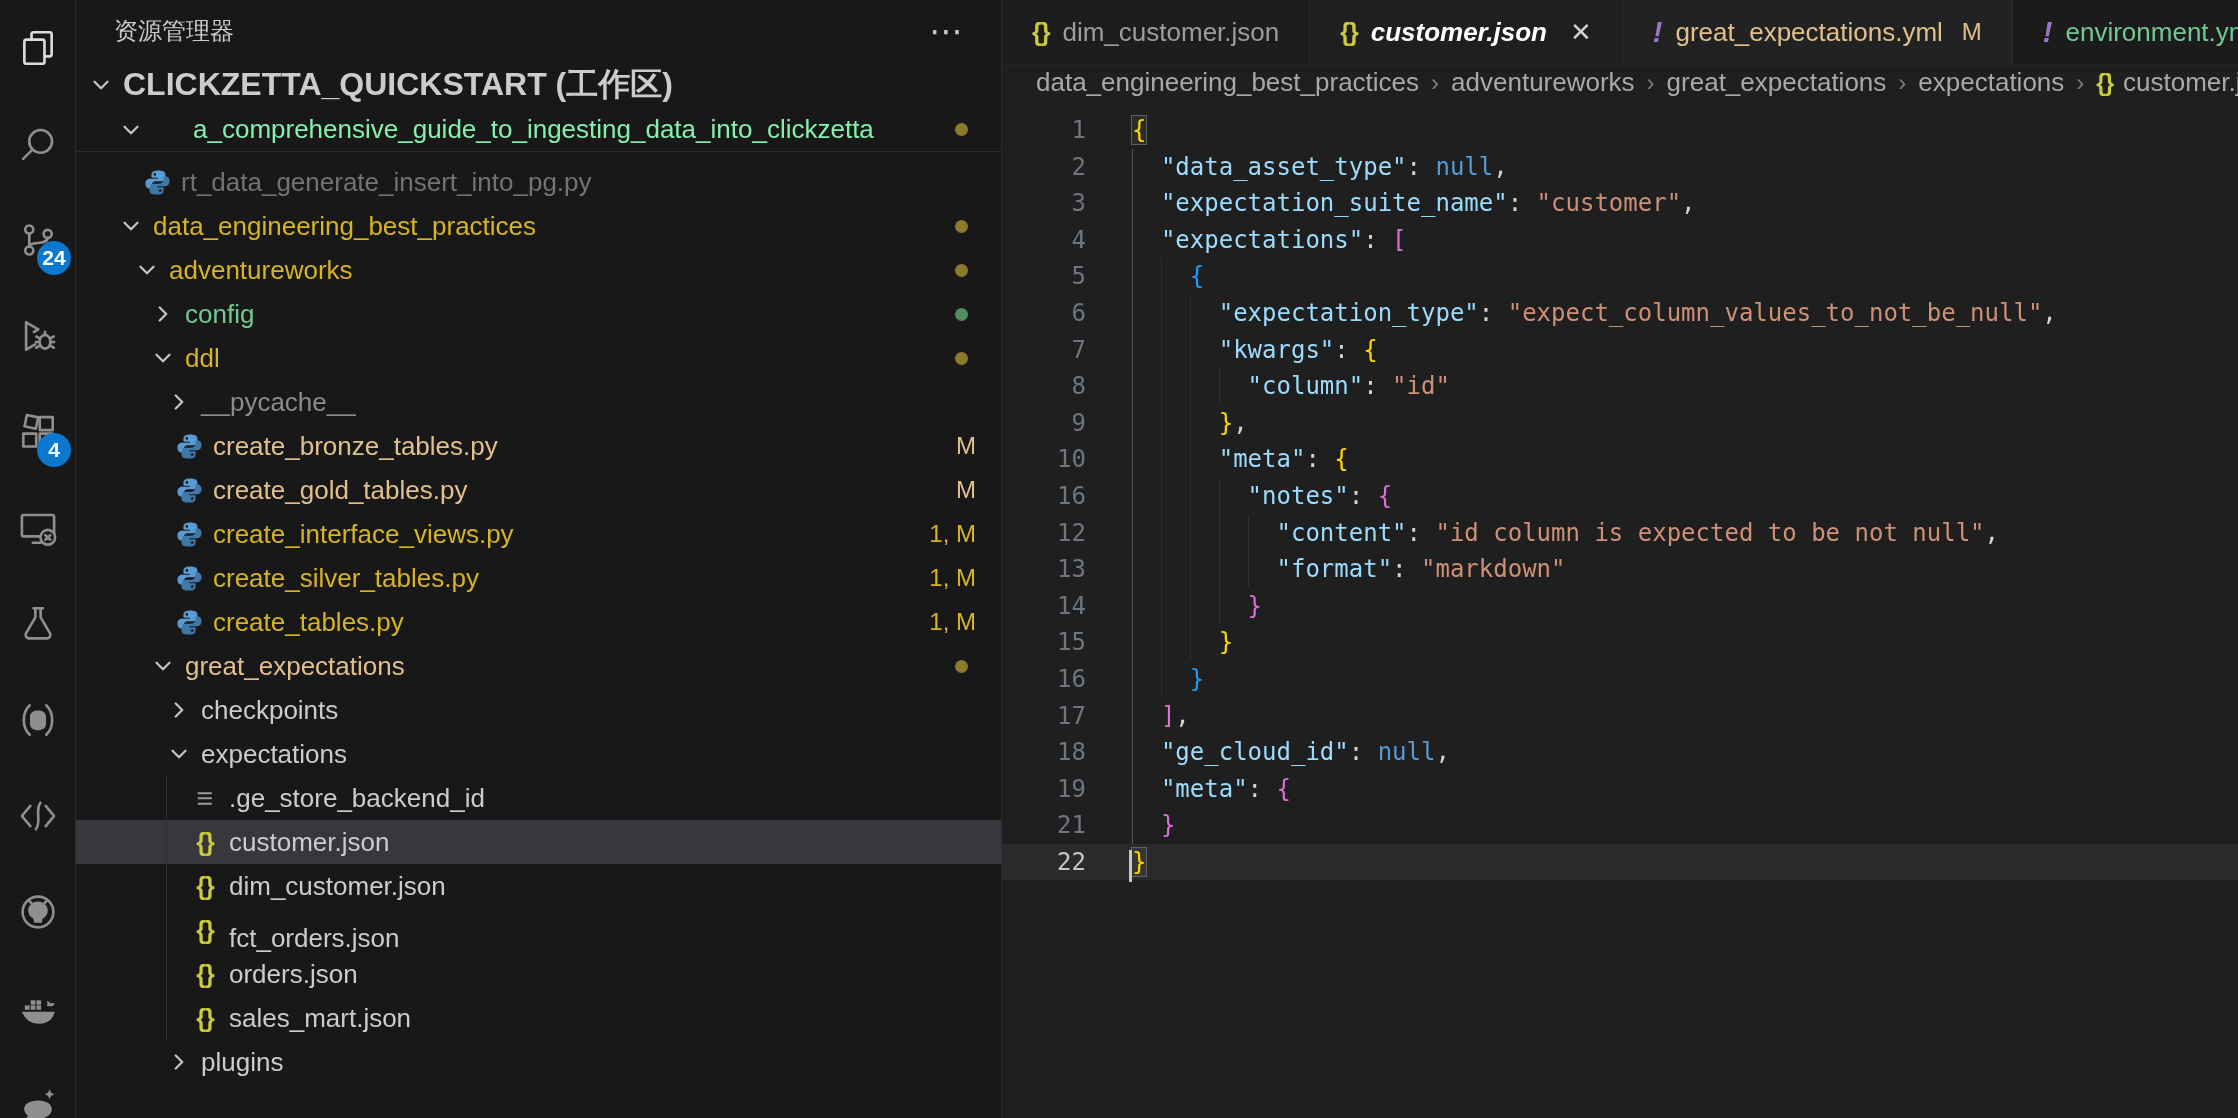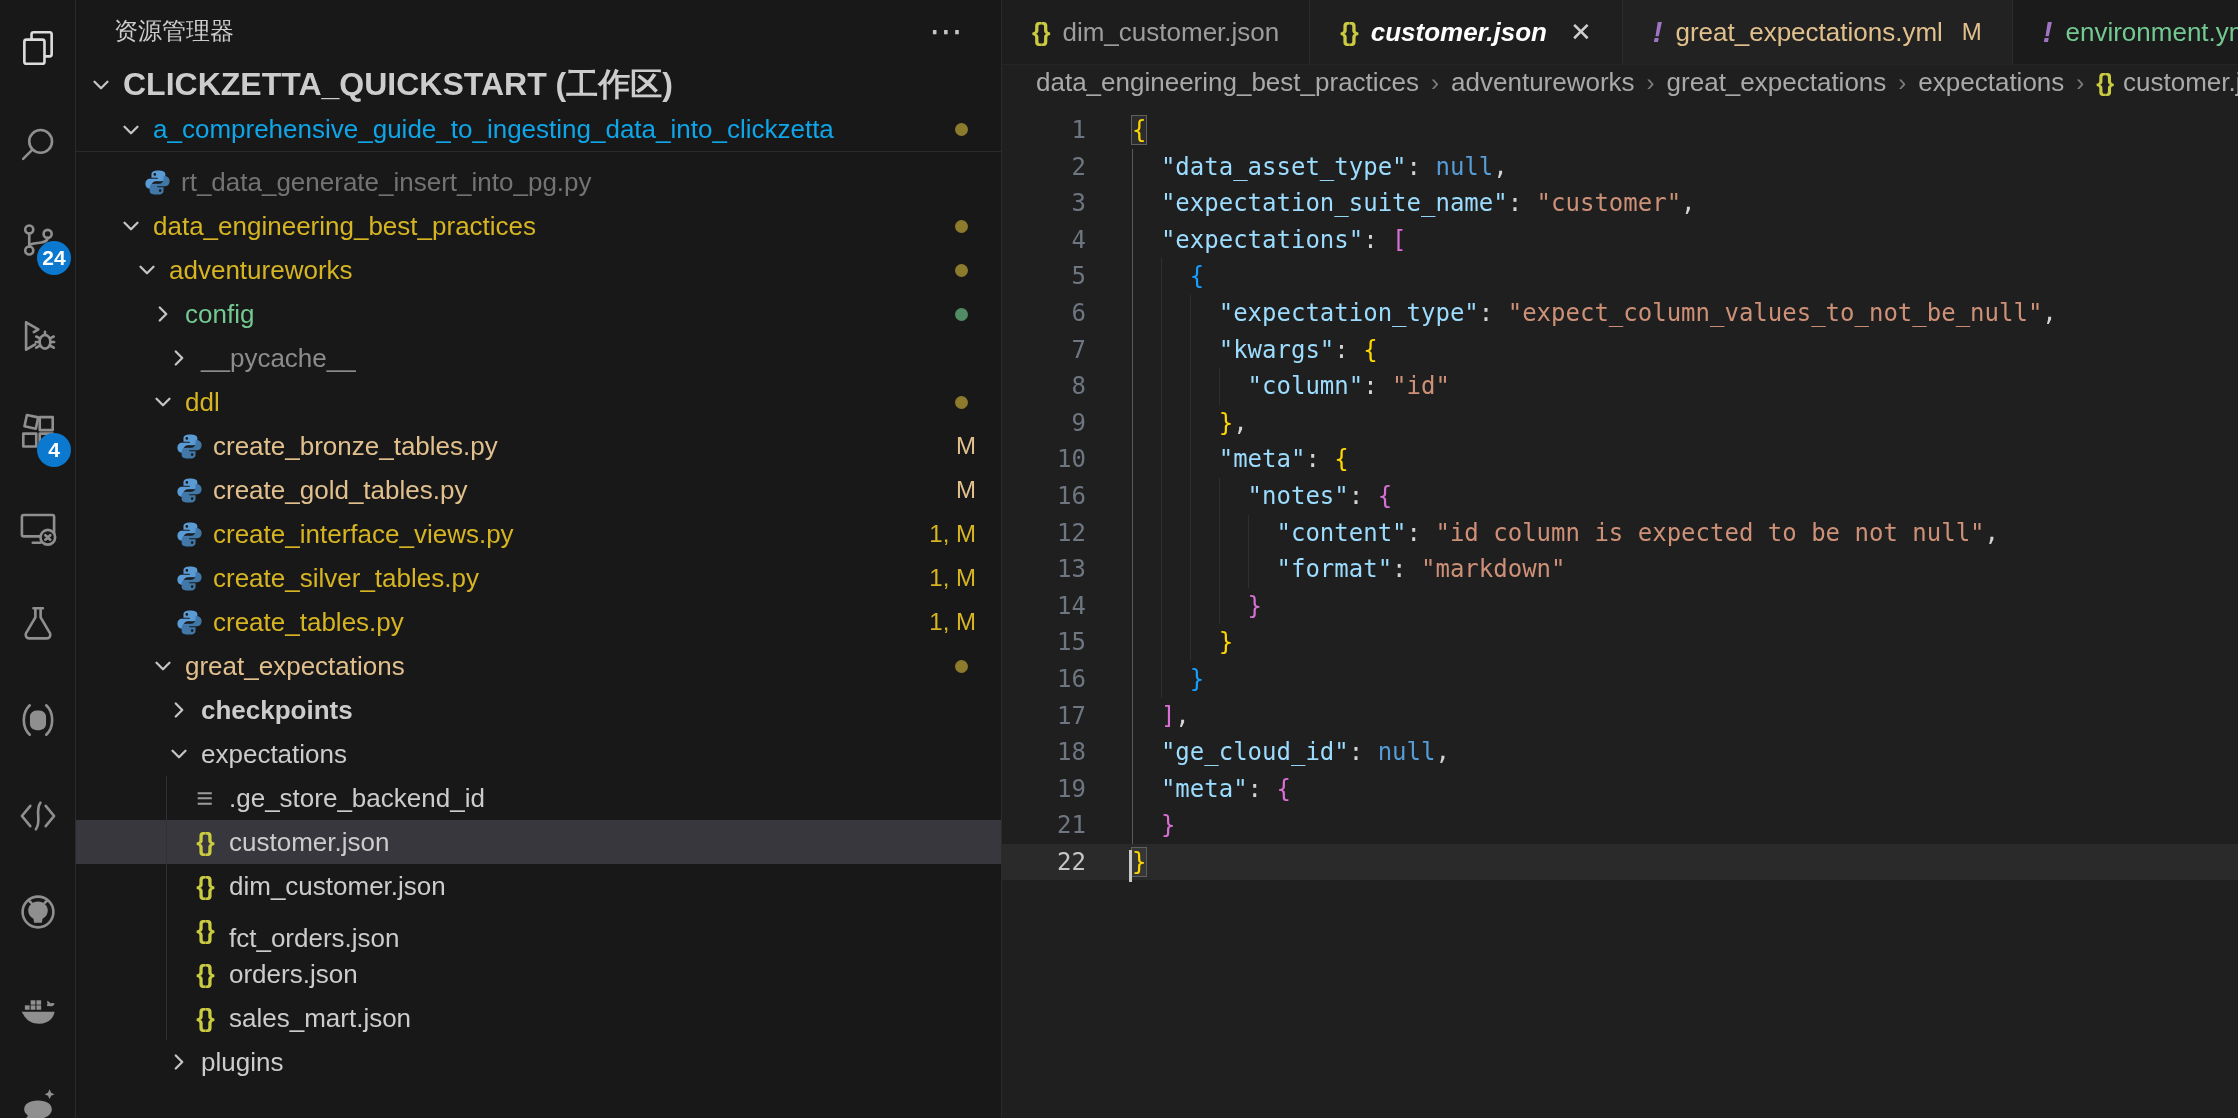--- a/index.html
+++ b/index.html
@@ -189,21 +189,21 @@
     <span>CLICKZETTA_QUICKSTART (工作区)</span>
   </div>
   <div id="stickyrow">
       <div class="trow sticky-row">
         <span class="tsp" style="width: 42px;"></span>
         <span class="chev">
           <svg viewBox="0 0 16 16">
             <path d="M4 6l4 4 4-4"></path>
           </svg>
         </span>
-        <span class="tlabel" style="color: #0ea5e9;">a_comprehensive_guide_to_ingesting_data_into_clickzetta</span>
+        <span class="tlabel" style="color: #86efac; margin-left: 40px;">a_comprehensive_guide_to_ingesting_data_into_clickzetta</span>
         <span class="tdot" style="background: rgb(140, 122, 45);"></span>
       </div>
     </div>
   <div class="tree" id="tree">
       <div class="trow">
         <span class="tsp" style="width: 64px;"></span>
         <span class="ficon">
           <svg viewBox="0 0 24 24">
             <path fill="#5b9bd5" d="M12 2c-3.2 0-5 1.1-5 3v3h5.2v.9H5.4C3.4 8.9 2 10.9 2 13s1.4 4.1 3.4 4.1H7v-2.9c0-1.9 1.8-3.3 3.8-3.3h4.6c1.7 0 3.1-1.4 3.1-3.1V5c0-1.9-1.8-3-6.5-3zm-2.2 2.2a1.1 1.1 0 1 1 0 2.2 1.1 1.1 0 0 1 0-2.2z"></path>
             <path fill="#4178a8" d="M12 22c3.2 0 5-1.1 5-3v-3h-5.2v-.9h6.8c2 0 3.4-2 3.4-4.1s-1.4-4.1-3.4-4.1H17v2.9c0 1.9-1.8 3.3-3.8 3.3H8.6c-1.7 0-3.1 1.4-3.1 3.1V19c0 1.9 1.8 3 6.5 3zm2.2-2.2a1.1 1.1 0 1 1 0-2.2 1.1 1.1 0 0 1 0 2.2z"></path>
@@ -235,39 +235,39 @@
         <span class="tsp" style="width: 74px;"></span>
         <span class="chev">
           <svg viewBox="0 0 16 16">
             <path d="M6 4l4 4-4 4"></path>
           </svg>
         </span>
         <span class="tlabel" style="color: rgb(115, 201, 145);">config</span>
         <span class="tdot" style="background: rgb(80, 140, 100);"></span>
       </div>
       <div class="trow">
-        <span class="tsp" style="width: 90px;"></span>
-        <span class="chev">
-          <svg viewBox="0 0 16 16">
-            <path d="M6 4l4 4-4 4"></path>
-          </svg>
-        </span>
-        <span class="tlabel" style="color: rgb(140, 140, 140);">__pycache__</span>
-      </div>
-      <div class="trow">
         <span class="tsp" style="width: 74px;"></span>
         <span class="chev">
           <svg viewBox="0 0 16 16">
             <path d="M4 6l4 4 4-4"></path>
           </svg>
         </span>
         <span class="tlabel" style="color: rgb(214, 180, 34);">ddl</span>
         <span class="tdot" style="background: rgb(140, 122, 45);"></span>
       </div>
       <div class="trow">
+        <span class="tsp" style="width: 90px;"></span>
+        <span class="chev">
+          <svg viewBox="0 0 16 16">
+            <path d="M6 4l4 4-4 4"></path>
+          </svg>
+        </span>
+        <span class="tlabel" style="color: rgb(140, 140, 140);">__pycache__</span>
+      </div>
+      <div class="trow">
         <span class="tsp" style="width: 96px;"></span>
         <span class="ficon">
           <svg viewBox="0 0 24 24">
             <path fill="#5b9bd5" d="M12 2c-3.2 0-5 1.1-5 3v3h5.2v.9H5.4C3.4 8.9 2 10.9 2 13s1.4 4.1 3.4 4.1H7v-2.9c0-1.9 1.8-3.3 3.8-3.3h4.6c1.7 0 3.1-1.4 3.1-3.1V5c0-1.9-1.8-3-6.5-3zm-2.2 2.2a1.1 1.1 0 1 1 0 2.2 1.1 1.1 0 0 1 0-2.2z"></path>
             <path fill="#4178a8" d="M12 22c3.2 0 5-1.1 5-3v-3h-5.2v-.9h6.8c2 0 3.4-2 3.4-4.1s-1.4-4.1-3.4-4.1H17v2.9c0 1.9-1.8 3.3-3.8 3.3H8.6c-1.7 0-3.1 1.4-3.1 3.1V19c0 1.9 1.8 3 6.5 3zm2.2-2.2a1.1 1.1 0 1 1 0-2.2 1.1 1.1 0 0 1 0 2.2z"></path>
           </svg>
         </span>
         <span class="tlabel" style="color: rgb(226, 192, 141);">create_bronze_tables.py</span>
         <span class="tbadge" style="color: rgb(226, 192, 141);">M</span>
       </div>
@@ -325,21 +325,21 @@
         <span class="tlabel" style="color: rgb(226, 192, 141);">great_expectations</span>
         <span class="tdot" style="background: rgb(140, 122, 45);"></span>
       </div>
       <div class="trow">
         <span class="tsp" style="width: 90px;"></span>
         <span class="chev">
           <svg viewBox="0 0 16 16">
             <path d="M6 4l4 4-4 4"></path>
           </svg>
         </span>
-        <span class="tlabel" style="color: rgb(204, 204, 204); font-weight: bold;">checkpoints</span>
+        <span class="tlabel" style="color: rgb(204, 204, 204);">checkpoints</span>
       </div>
       <div class="trow">
         <span class="tsp" style="width: 90px;"></span>
         <span class="chev">
           <svg viewBox="0 0 16 16">
             <path d="M4 6l4 4 4-4"></path>
           </svg>
         </span>
         <span class="tlabel" style="color: rgb(204, 204, 204);">expectations</span>
       </div>

